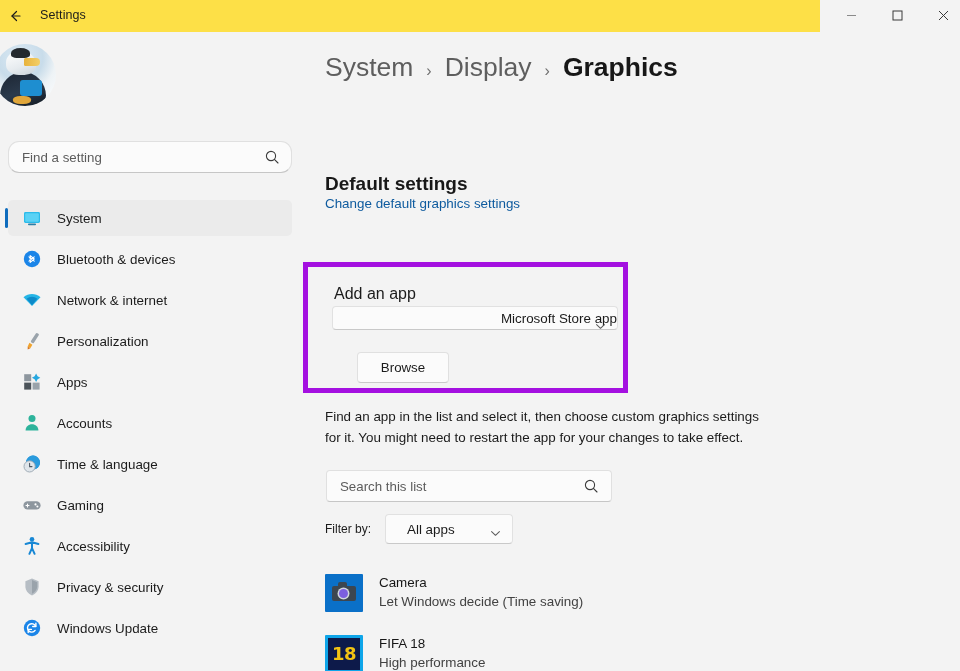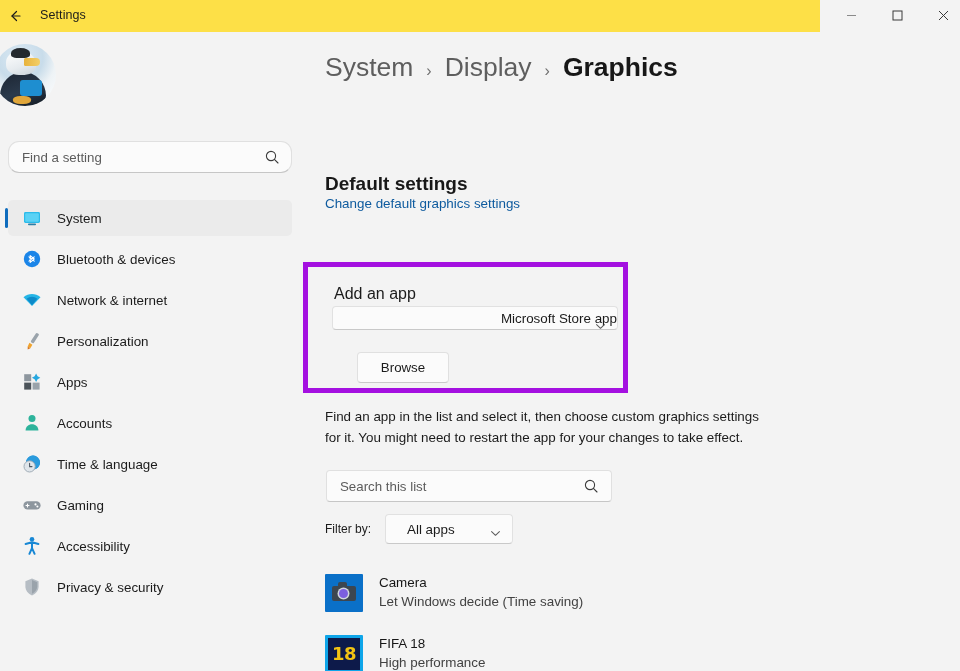--- a/index.html
+++ b/index.html
@@ -374,20 +374,31 @@
     <div class="nav-item">
       <span class="nav-ico">
         <svg width="20" height="20" viewBox="0 0 20 20">
           <path d="M10 1.6l6.6 2.6v5.4c0 4.2-3 7.4-6.6 8.8-3.6-1.4-6.6-4.6-6.6-8.8V4.2L10 1.6z" fill="#b6bdc4"></path>
           <path d="M10 3.1l5.2 2.1v4.4c0 3.3-2.3 5.9-5.2 7.1V3.1z" fill="#9aa3ab"></path>
         </svg>
       </span>
       <span class="nav-label">Privacy &amp; security</span>
     </div>
 
+    <div class="nav-item">
+      <span class="nav-ico">
+        <svg width="20" height="20" viewBox="0 0 20 20">
+          <circle cx="10" cy="10" r="8.2" fill="#1b85e8"></circle>
+          <path d="M13.6 8.4a4.2 4.2 0 10-.5 4" stroke="#fff" stroke-width="1.4" fill="none" stroke-linecap="round"></path>
+          <path d="M13.9 5.3v3.2h-3.2" stroke="#fff" stroke-width="1.4" fill="none" stroke-linecap="round" stroke-linejoin="round"></path>
+          <path d="M6.2 14.6v-3.2h3.2" stroke="#fff" stroke-width="1.4" fill="none" stroke-linecap="round" stroke-linejoin="round"></path>
+        </svg>
+      </span>
+      <span class="nav-label">Windows Update</span>
+    </div>
 
   </div>
 </div>
 
 <div id="content">
 
   <div id="breadcrumb">
     <span class="crumb">System</span>
     <span class="sep">›</span>
     <span class="crumb">Display</span>

